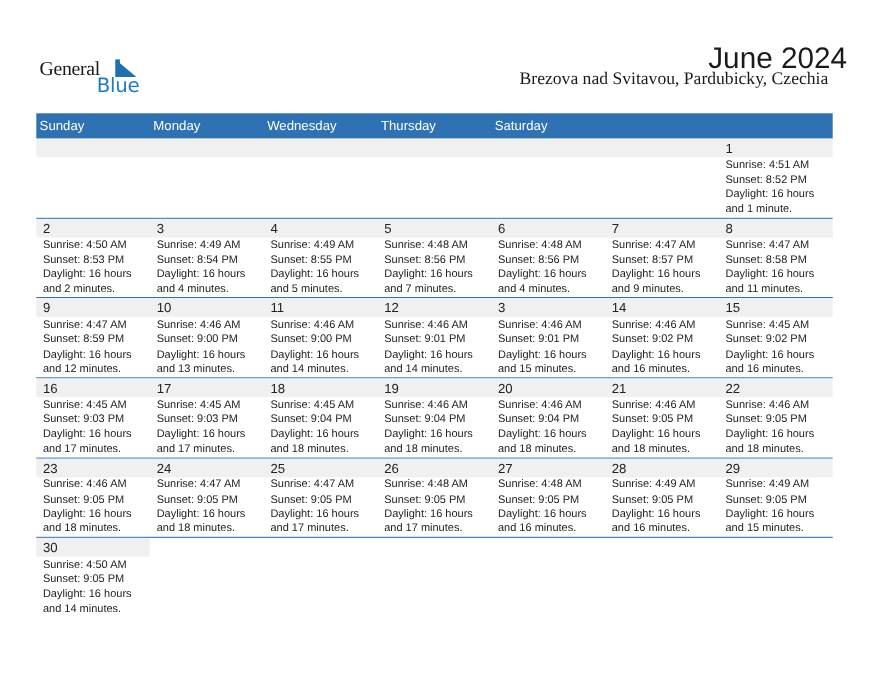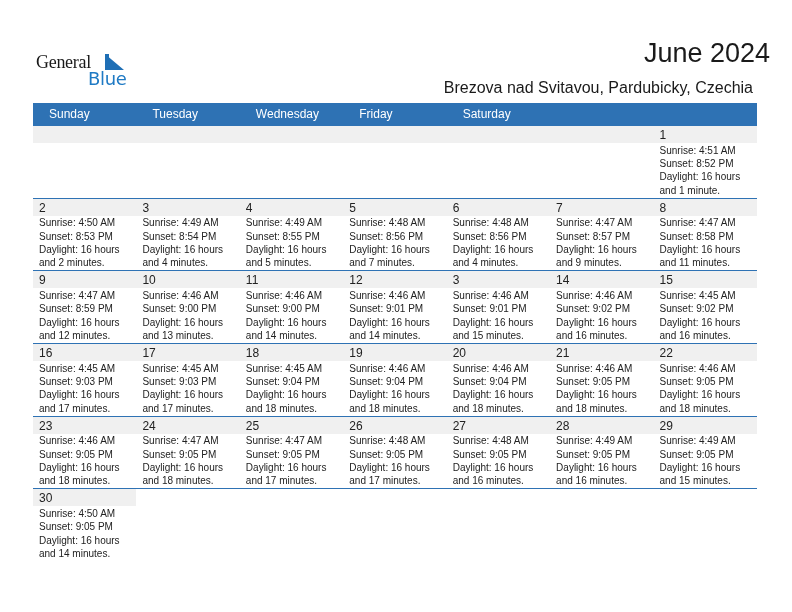--- a/index.html
+++ b/index.html
@@ -7,24 +7,24 @@
   body { position: relative; font-family: "Liberation Sans", sans-serif; color: #222; }
 
   .logo { position: absolute; left: 36px; top: 52px; width: 100px; height: 40px; }
   .logo-general { position: absolute; left: 0; top: 0; font-family: Liberation Serif, serif; font-size: 18px; color: #1a1a1a; letter-spacing: -0.3px; }
   .logo-blue { position: absolute; left: 52px; top: 16px; font-family: "DejaVu Sans", sans-serif; font-size: 18px; color: #1f7ac4; letter-spacing: -0.3px; text-align: right; }
   .logo-tri { position: absolute; left: 69px; top: 2px; width: 0; height: 0;
     border-left: 0 solid transparent; border-bottom: 16px solid #1f6fb5; border-right: 19px solid transparent; }
   .logo-tri2 { position: absolute; left: 69px; top: 2px; width: 4px; height: 16px; background: #1f6fb5; }
 
   .title { position: absolute; right: 22px; top: 38px; font-size: 27px; color: #1a1a1a; }
-  .subtitle { position: absolute; right: 39px; top: 79px; font-size: 16px; color: #1a1a1a; }
+  .subtitle { position: absolute; right: 39px; top: 63px; font-size: 16px; color: #1a1a1a; font-family: Liberation Serif, serif; }
 
   .header { position: absolute; left: 33px; top: 103px; width: 724px; height: 23px; background: #2e72b4; display: flex; }
-  .header div { width: 103.43px; color: #ffffff; font-size: 12px; line-height: 23px; padding-left: 16px; }
+  .header div { width: 103.43px; color: #ffffff; font-size: 12px; line-height: 23px; padding-left: 3px; }
 
   .grid { position: absolute; left: 33px; top: 126px; width: 724px; }
   .week { position: relative; display: flex; height: 72.7px; border-bottom: 1.5px solid #2e72b4; }
   .week::before { content: ""; position: absolute; left: 0; right: 0; top: 0; height: 17px; background: #f0f0f0; z-index: 0; }
   .week.last { border-bottom: none; }
   .week.last::before { width: 103.43px; right: auto; }
   .cell { position: relative; z-index: 1; width: 103.43px; padding-left: 6px; }
   .daynum { font-size: 12px; color: #222; line-height: 17px; height: 17px; padding-top: 1px; }
   .info { font-size: 10px; line-height: 13.4px; color: #222; margin-top: 0.5px; }
 </style>
@@ -36,23 +36,23 @@
   <span class="logo-tri2"></span>
   <span class="logo-tri"></span>
   <span class="logo-blue">Blue</span>
 </div>
 
 <div class="title">June 2024</div>
 <div class="subtitle">Brezova nad Svitavou, Pardubicky, Czechia</div>
 
 <div class="header">
   <div>Sunday</div>
-  <div>Tuesday</div>
+  <div>Monday</div>
   <div>Wednesday</div>
-  <div>Friday</div>
+  <div>Thursday</div>
   <div>Saturday</div>
 </div>
 
 <div class="grid" id="grid">
     <div class="week">
       <div class="cell">
         <div class="daynum"></div>
         <div class="info">
           <div></div>
           <div></div>

